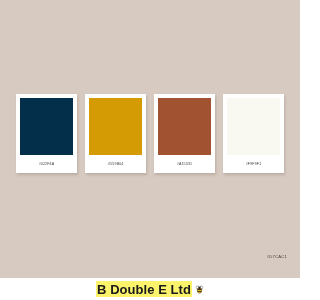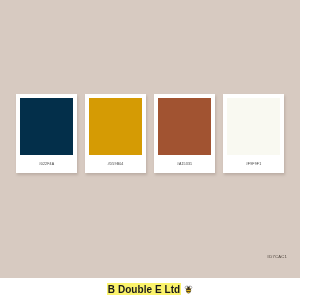--- a/index.html
+++ b/index.html
@@ -100,21 +100,21 @@
     justify-content: center;
   }
 
   .footer-inner {
     display: flex;
     align-items: center;
     gap: 3px;
   }
 
   .brand-text {
-    font-size: 10px;
+    font-size: 13px;
     font-weight: 600;
     color: #1a1a1a;
     background: #fbf36b;
     padding: 0.5px 1px;
     letter-spacing: 0.05px;
     white-space: nowrap;
     font-family: "Liberation Sans", sans-serif;
   }
 
   .bee-icon {

